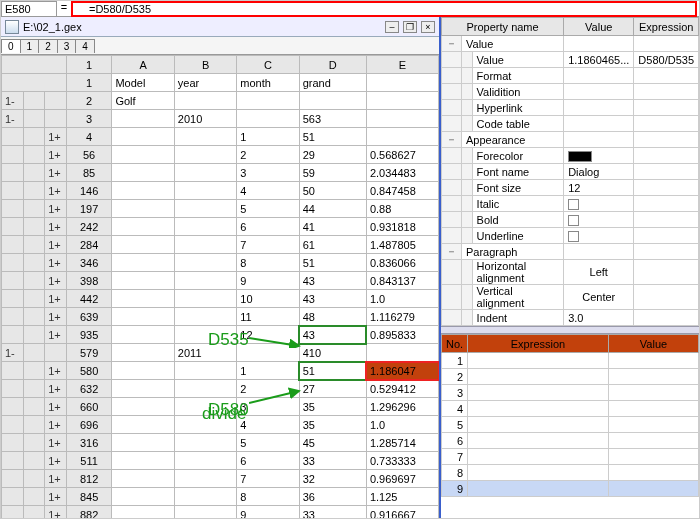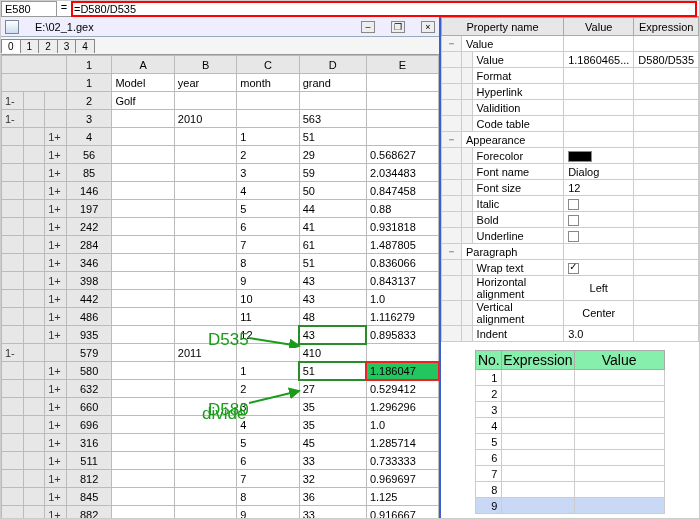--- a/index.html
+++ b/index.html
@@ -1,65 +1,65 @@
 <!DOCTYPE html>
 <html><head>
 <meta charset="utf-8">
 <style>
   * { box-sizing: border-box; }
   html,body { margin:0; padding:0; font-family: Dialog, Arial, sans-serif; font-size:11px; color:#000; background:#fff; }
   .root { width:700px; height:519px; display:flex; flex-direction:column; border:1px solid #ccc; overflow:hidden;}
   .formula-bar { display:flex; align-items:flex-start; height:16px; border-bottom:1px solid #999;}
   .cell-ref { width:56px; height:16px; border:1px solid #999; padding:0 3px; font-size:11px;}
   .eq { width:14px; text-align:center;}
-  .formula-input { flex:1; height:16px; border:2px solid #f00; padding:0 1px; font-size:11px; margin-right:2px;}
+  .formula-input { flex:1; height:16px; border:2px solid #f00; padding:0 16px; font-size:11px; margin-right:2px;}
   .body { flex:1; display:flex; min-height:0;}
   .left-pane { flex: 0 0 440px; display:flex; flex-direction:column; border-right:2px solid #3a5fcc; min-height:0;}
-  .right-pane { flex:1; display:flex; flex-direction:column; min-height:0;align-items:center;}
-  .doc-title-bar { height:20px; background:#eef; border-bottom:1px solid #9ab; display:flex; align-items:center; padding:0 4px; gap:16px;}
+  .right-pane { flex:1; display:flex; flex-direction:column; min-height:0;}
+  .doc-title-bar { height:20px; background:#eef; border-bottom:1px solid #9ab; display:flex; align-items:center; padding:0 4px; gap:4px;}
   .doc-title-bar .spacer { flex:1;}
   .doc-icon { width:14px; height:14px; border:1px solid #789; background:linear-gradient(#fff,#cde);}
   .win-btn { width:14px; height:12px; border:1px solid #888; background:#eee; font-size:9px; line-height:10px; text-align:center;}
   .sheet-tabs { height:18px; display:flex; align-items:center; border-bottom:1px solid #999; background:#f5f5f5;}
   .sheet-tab { padding:1px 6px; border:1px solid #888; border-bottom:none; background:#eee; margin-right:-1px; font-size:10px;}
   .sheet-tab.active { background:#fff;}
   .grid-wrap { flex:1; overflow:auto; position:relative;}
   table.grid { border-collapse:collapse; table-layout:fixed; width:100%;}
   table.grid th, table.grid td { border:1px solid #bbb; height:18px; padding:0 3px; font-size:11px; overflow:hidden; white-space:nowrap;}
   table.grid th { background:#e7e7e7; font-weight:normal; text-align:center;}
   .col-lvl { width:18px;}
   .col-row { width:38px;}
   .col-a { width:52px;}
   .col-b { width:52px;}
   .col-c { width:52px;}
   .col-d { width:56px;}
   .col-e { width:60px;}
   th.ch-e { background:#c8d8f5;}
   .rowhead { background:#e7e7e7; text-align:center;}
   .lvl { background:#e7e7e7; text-align:left; font-size:10px; color:#333;}
-  .sel-cell { background:#22c55e; outline:2px solid #e22; outline-offset:-1px;}
+  .sel-cell { background:#c2410c; outline:2px solid #e22; outline-offset:-1px;}
   .box-green { outline:2px solid #2a8b2a; outline-offset:-1px;}
   
   .annot { position:absolute; color:#1a9c1a; font-weight:normal; font-size:17px; pointer-events:none;}
   .arrow { position:absolute; pointer-events:none;}
   
   .prop-table { flex:0 0 auto;}
   table.props { border-collapse:collapse; width:100%;}
   table.props th { background:#e7e7e7; border:1px solid #aaa; font-weight:normal; height:18px; font-size:11px; padding:0 4px; text-align:center;}
   table.props td { border:1px solid #ccc; height:16px; font-size:11px; padding:0 4px;}
   .props .pn { width:120px;}
   .props .pv { width:70px;}
   .tree { width:12px; text-align:center; color:#555; background:#f3f3f3;}
   .colorbox { width:24px; height:11px; border:1px solid #888; display:inline-block; vertical-align:middle;}
   .chk { width:11px; height:11px; border:1px solid #888; display:inline-block; vertical-align:middle; position:relative;}
   .chk.checked::after { content:"✓"; position:absolute; top:-3px; left:0; font-size:10px;}
   .split { height:8px; background:#dde; border-top:1px solid #99a; border-bottom:1px solid #99a;}
   .expr-table { flex:1; overflow:auto;}
   table.expr { border-collapse:collapse; width:100%;}
-  table.expr th { background:#86efac; border:1px solid #aaa; font-weight:normal; height:18px; font-size:14px; text-align:center;}
+  table.expr th { background:#c2410c; border:1px solid #aaa; font-weight:normal; height:18px; font-size:11px; text-align:center;}
   table.expr td { border:1px solid #ccc; height:16px; font-size:11px; padding:0 4px;}
   .expr .no { width:26px; text-align:right;}
   .expr tr.sel td { background:#c8d8f5;}
 </style>
 </head>
 <body>
 
 <div class="root">
 
   <div class="formula-bar">
@@ -248,21 +248,21 @@
                 <td></td>
                 <td></td>
                 <td>10</td>
                 <td class="">43</td>
                 <td class="">1.0</td>
               </tr>
               <tr>
                 <td class="lvl"></td>
                 <td class="lvl"></td>
                 <td class="lvl">1+</td>
-                <th class="rowhead">486</th>
+                <th class="rowhead">639</th>
                 <td></td>
                 <td></td>
                 <td>11</td>
                 <td class="">48</td>
                 <td class="">1.116279</td>
               </tr>
               <tr>
                 <td class="lvl"></td>
                 <td class="lvl"></td>
                 <td class="lvl">1+</td>
@@ -440,28 +440,28 @@
           <tr>
                 <td class="tree"></td>
                 <td class="tree"></td>
                 <td>Format</td>
                 <td></td>
                 <td></td>
               </tr>
           <tr>
                 <td class="tree"></td>
                 <td class="tree"></td>
+                <td>Validition</td>
+                <td></td>
+                <td></td>
+              </tr>
+          <tr>
+                <td class="tree"></td>
+                <td class="tree"></td>
                 <td>Hyperlink</td>
-                <td></td>
-                <td></td>
-              </tr>
-          <tr>
-                <td class="tree"></td>
-                <td class="tree"></td>
-                <td>Validition</td>
                 <td></td>
                 <td></td>
               </tr>
           <tr>
                 <td class="tree"></td>
                 <td class="tree"></td>
                 <td>Code table</td>
                 <td></td>
                 <td></td>
               </tr>
@@ -510,27 +510,20 @@
                 <td class="tree"></td>
                 <td class="tree"></td>
                 <td>Underline</td>
                 <td><span class="chk"></span></td>
                 <td></td>
               </tr>
           <tr>
                 <td class="tree">－</td>
                 <td colspan="2">Paragraph</td>
                 <td></td>
-                <td></td>
-              </tr>
-          <tr>
-                <td class="tree"></td>
-                <td class="tree"></td>
-                <td>Wrap text</td>
-                <td><span class="chk checked"></span></td>
                 <td></td>
               </tr>
           <tr>
                 <td class="tree"></td>
                 <td class="tree"></td>
                 <td>Horizontal alignment</td>
                 <td style="text-align:center">Left</td>
                 <td></td>
               </tr>
           <tr>

